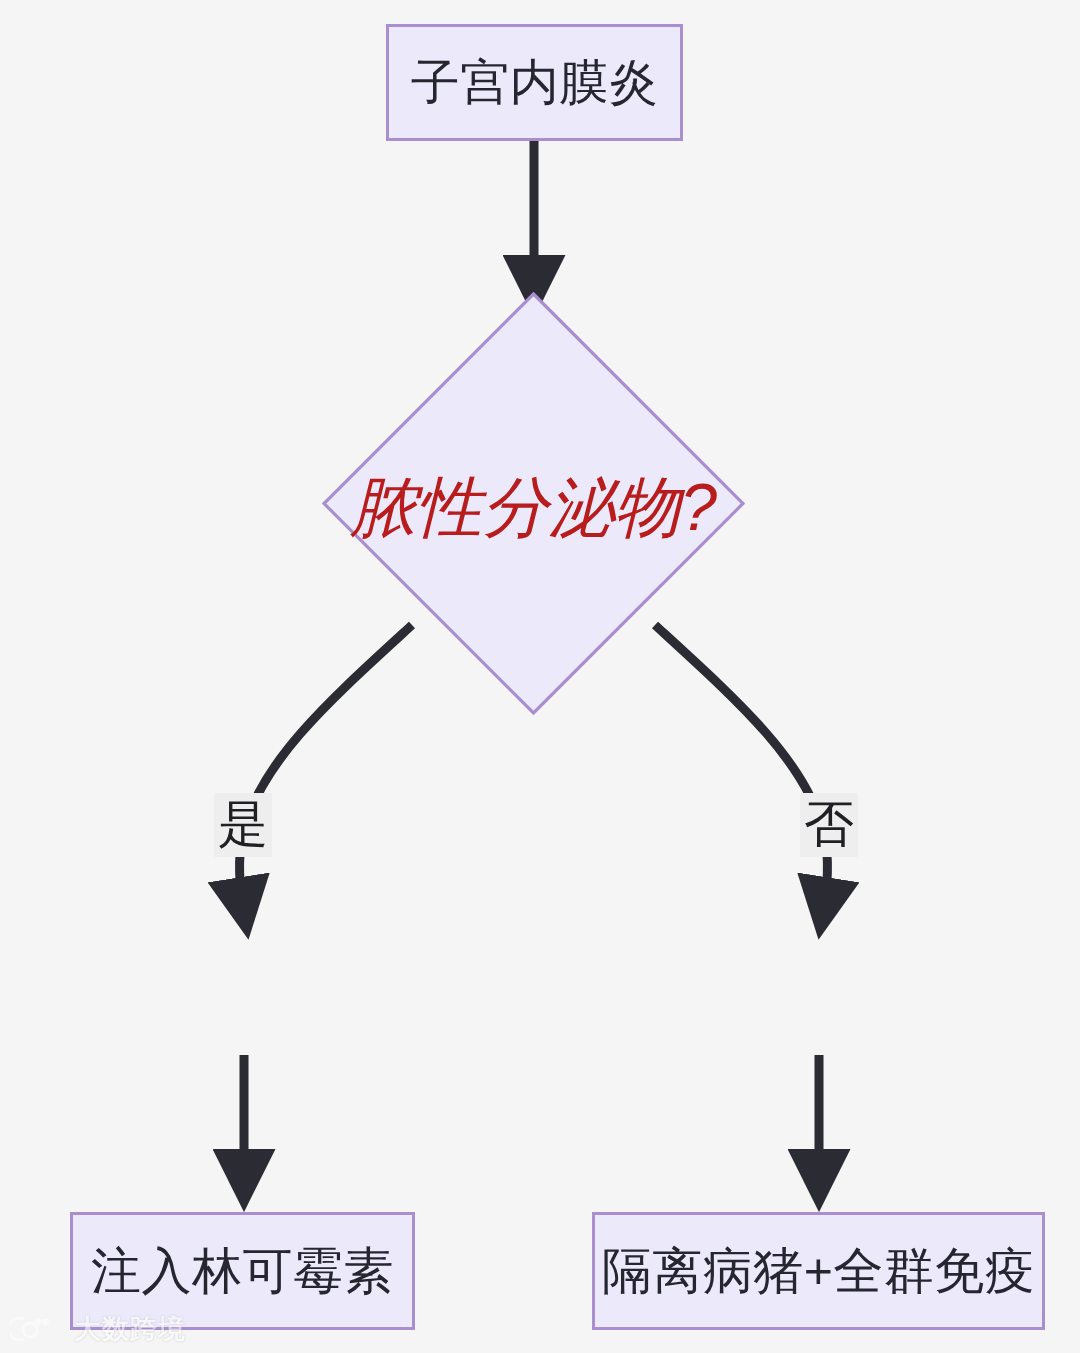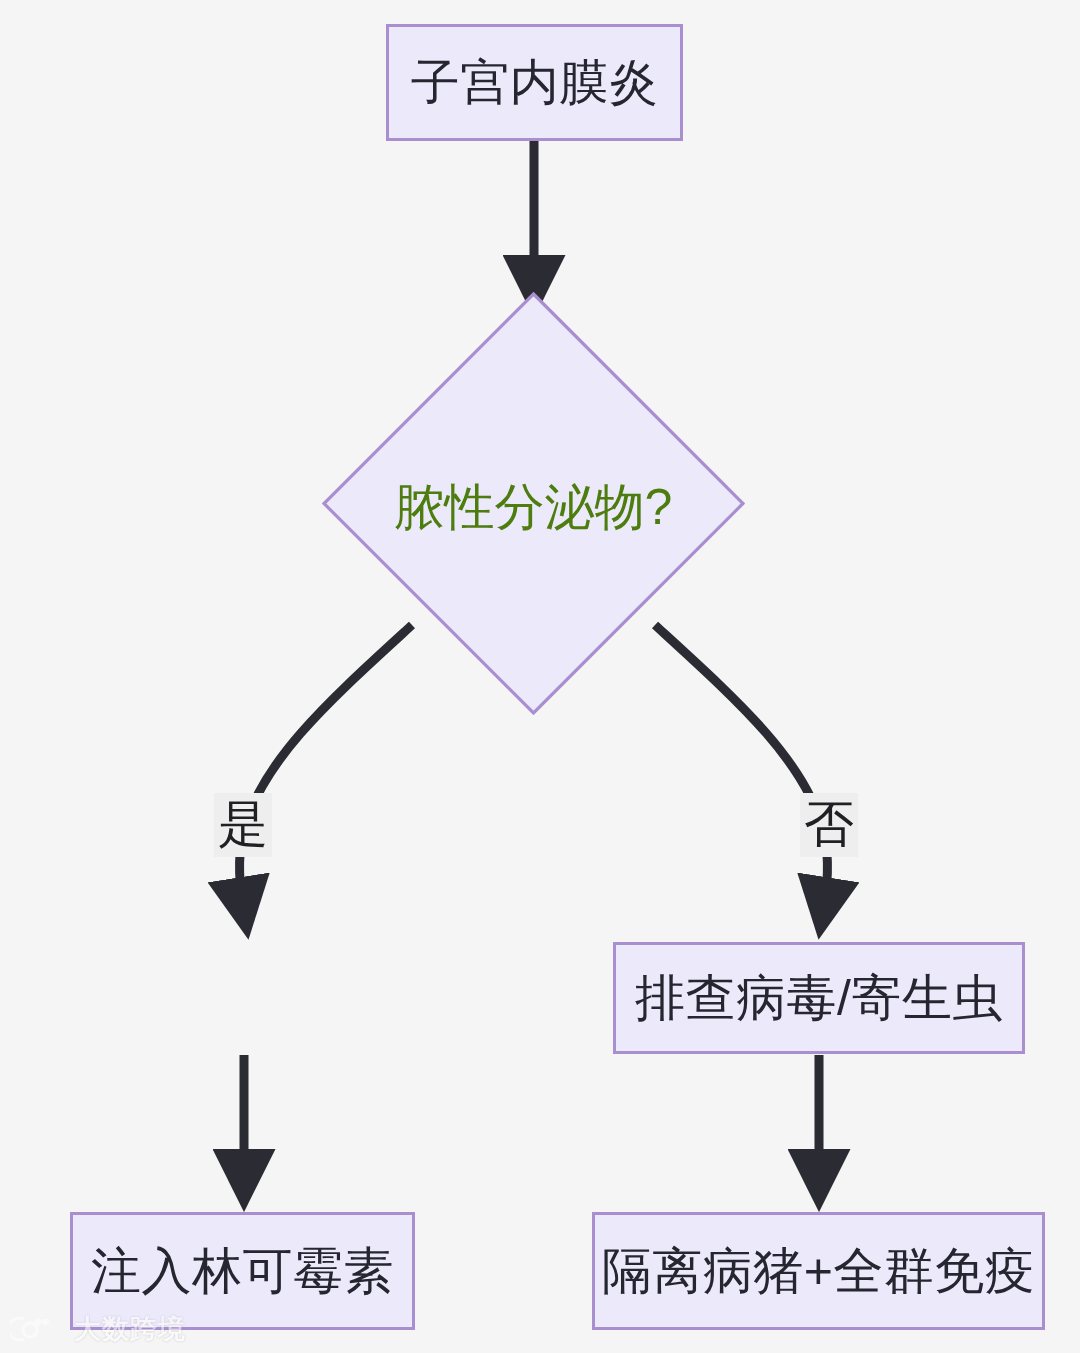--- a/index.html
+++ b/index.html
@@ -85,25 +85,26 @@
   }
   #node-decision .decision-label {
     position: absolute;
     left: 0;
     top: 0;
     width: 423px;
     height: 423px;
     display: flex;
     align-items: center;
     justify-content: center;
-    color: #4d7c0f;
-    font-size: 50px;
+    color: #b91c1c;
+    font-size: 66px;
     white-space: nowrap;
     padding-top: 8px;
     box-sizing: border-box;
+    font-style: italic;
   }
 
   
   .edge-label {
     position: absolute;
     z-index: 3;
     background: #eeeeee;
     color: #1f1f24;
     font-size: 50px;
     line-height: 1.0;
@@ -173,23 +174,20 @@
   </div>
 
   <div id="node-decision">
     <svg class="diamond-shape" viewBox="0 0 423 423" xmlns="http://www.w3.org/2000/svg">
       <polygon points="211.5,2 421,211.5 211.5,421 2,211.5" fill="#eceafa" stroke="#a98fd0" stroke-width="3.2"></polygon>
     </svg>
     <span class="decision-label">脓性分泌物?</span>
   </div>
 
 
-  <div class="node-box" id="node-screen">
-    <span class="node-label">排查病毒/寄生虫</span>
-  </div>
 
   <div class="node-box" id="node-isolate">
     <span class="node-label">隔离病猪+全群免疫</span>
   </div>
 
   <div class="node-box" id="node-lincomycin">
     <span class="node-label">注入林可霉素</span>
   </div>
 
   <span class="edge-label" id="edge-label-yes">是</span>

